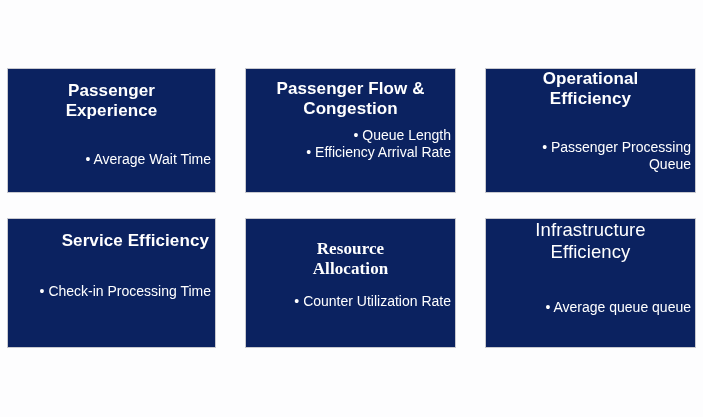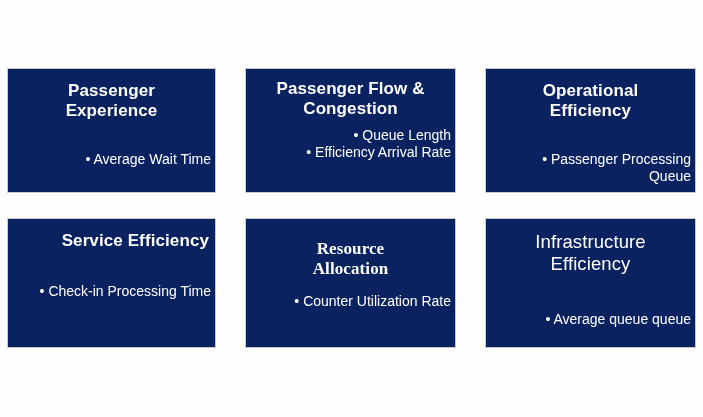--- a/index.html
+++ b/index.html
@@ -66,30 +66,30 @@
     white-space: pre-line;
     margin: 0;
   }
   
   .c1 .card-title { margin-top: 12px; }
   .c1 .bullets    { margin-top: 30px; }
 
   .c2 .card-title { margin-top: 10px; }
   .c2 .bullets    { margin-top: 8px; }
 
-  .c3 .card-title { margin-top: 12px; }
+  .c3 .card-title { }
   .c3 .bullets    { margin-top: 30px; }
 
   .c4 .card-title { margin-top: 12px; text-align: right; }
   .c4 .bullets    { margin-top: 32px; }
 
   .c5 .card-title { margin-top: 20px; font-family: Liberation Serif, serif; }
   .c5 .bullets    { margin-top: 14px; }
 
-  .c6 .card-title { margin-top: 12px; }
+  .c6 .card-title { }
   .c6 .bullets    { margin-top: 36px; }
 </style>
 </head>
 <body>
 
 <div id="board">
 
   <div class="card col-1 row-1 c1">
     <div class="card-title">Passenger
 Experience</div>

